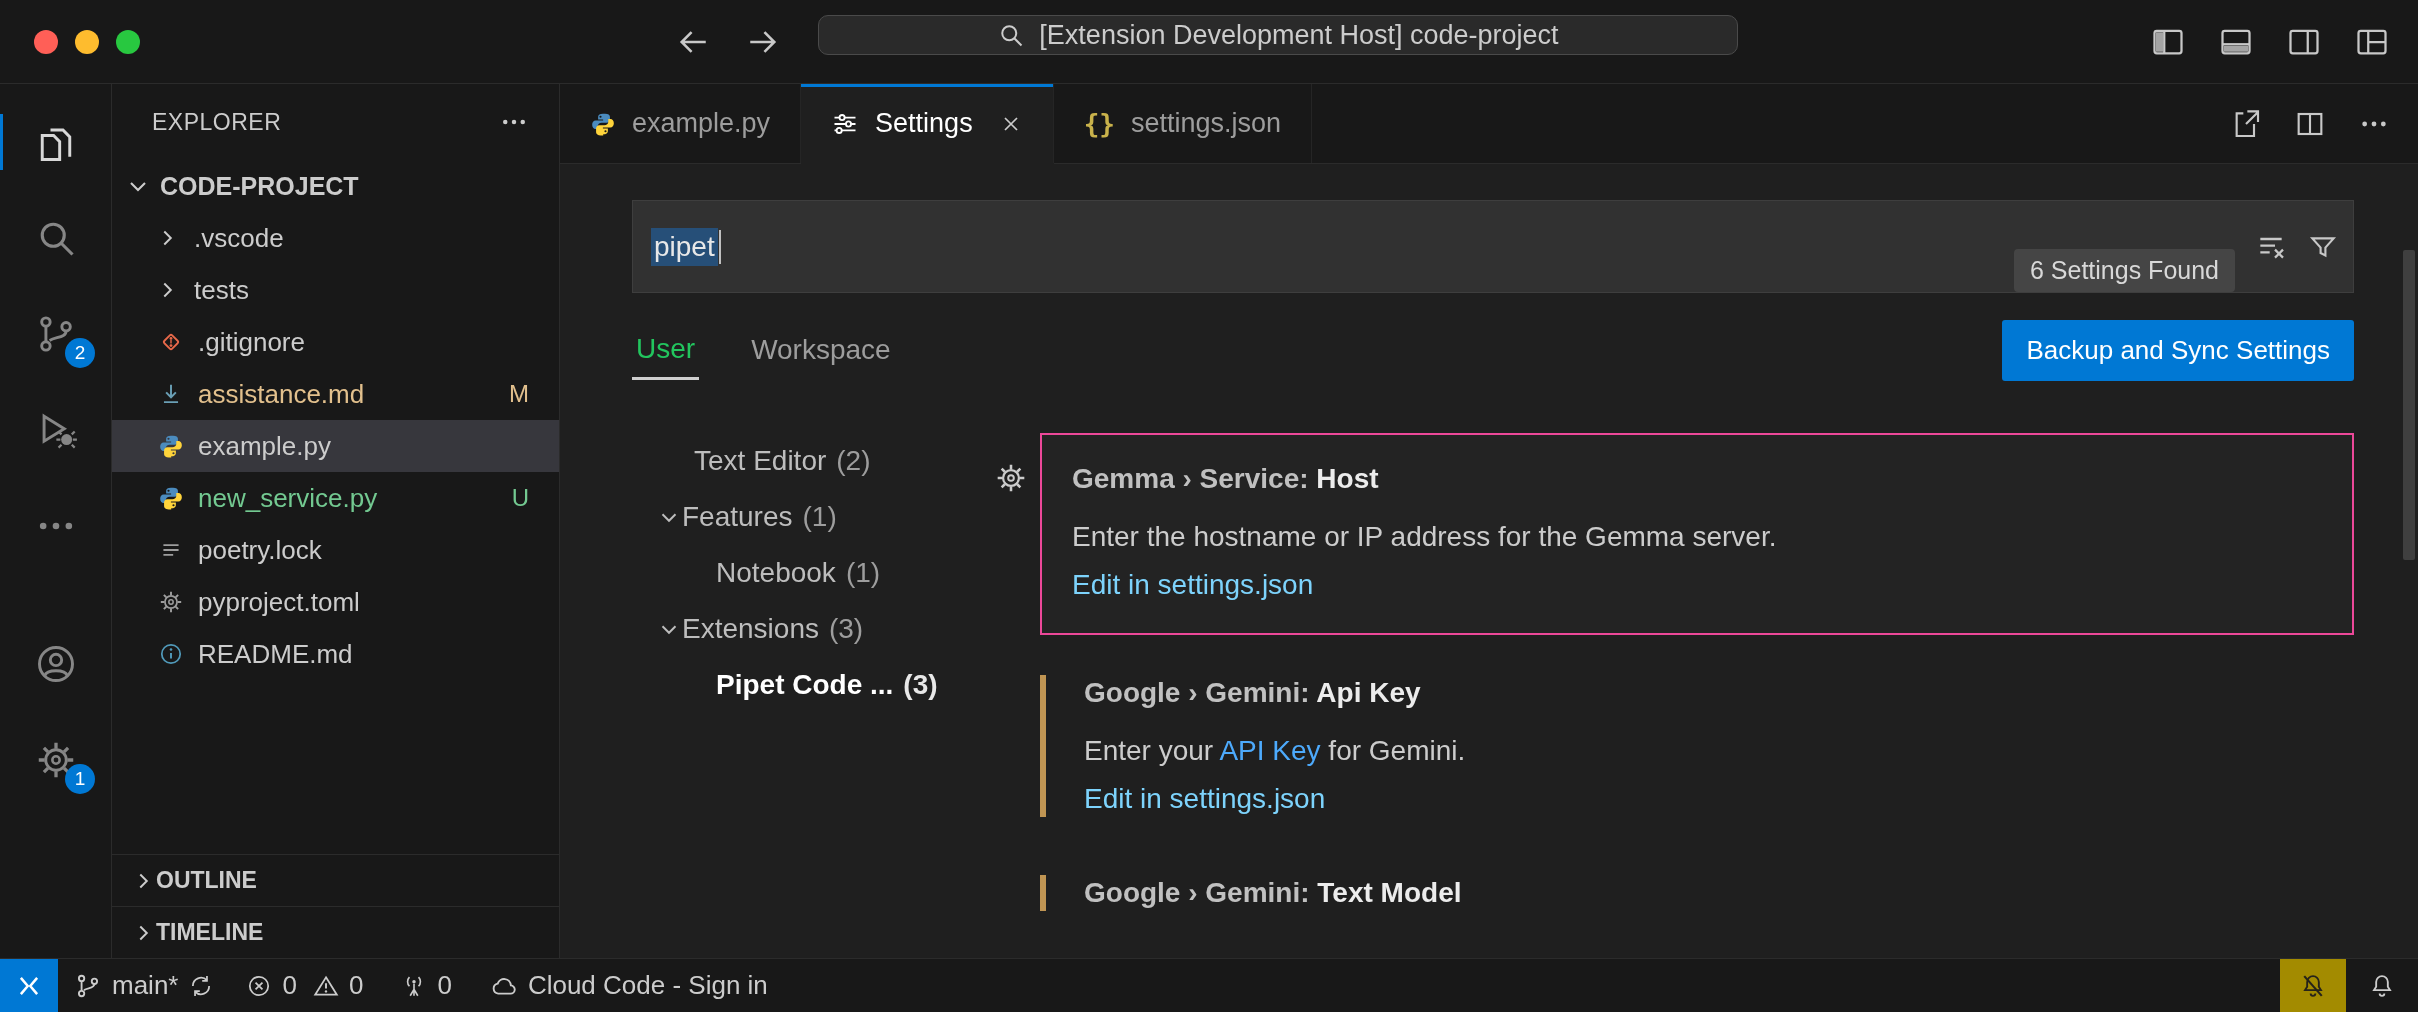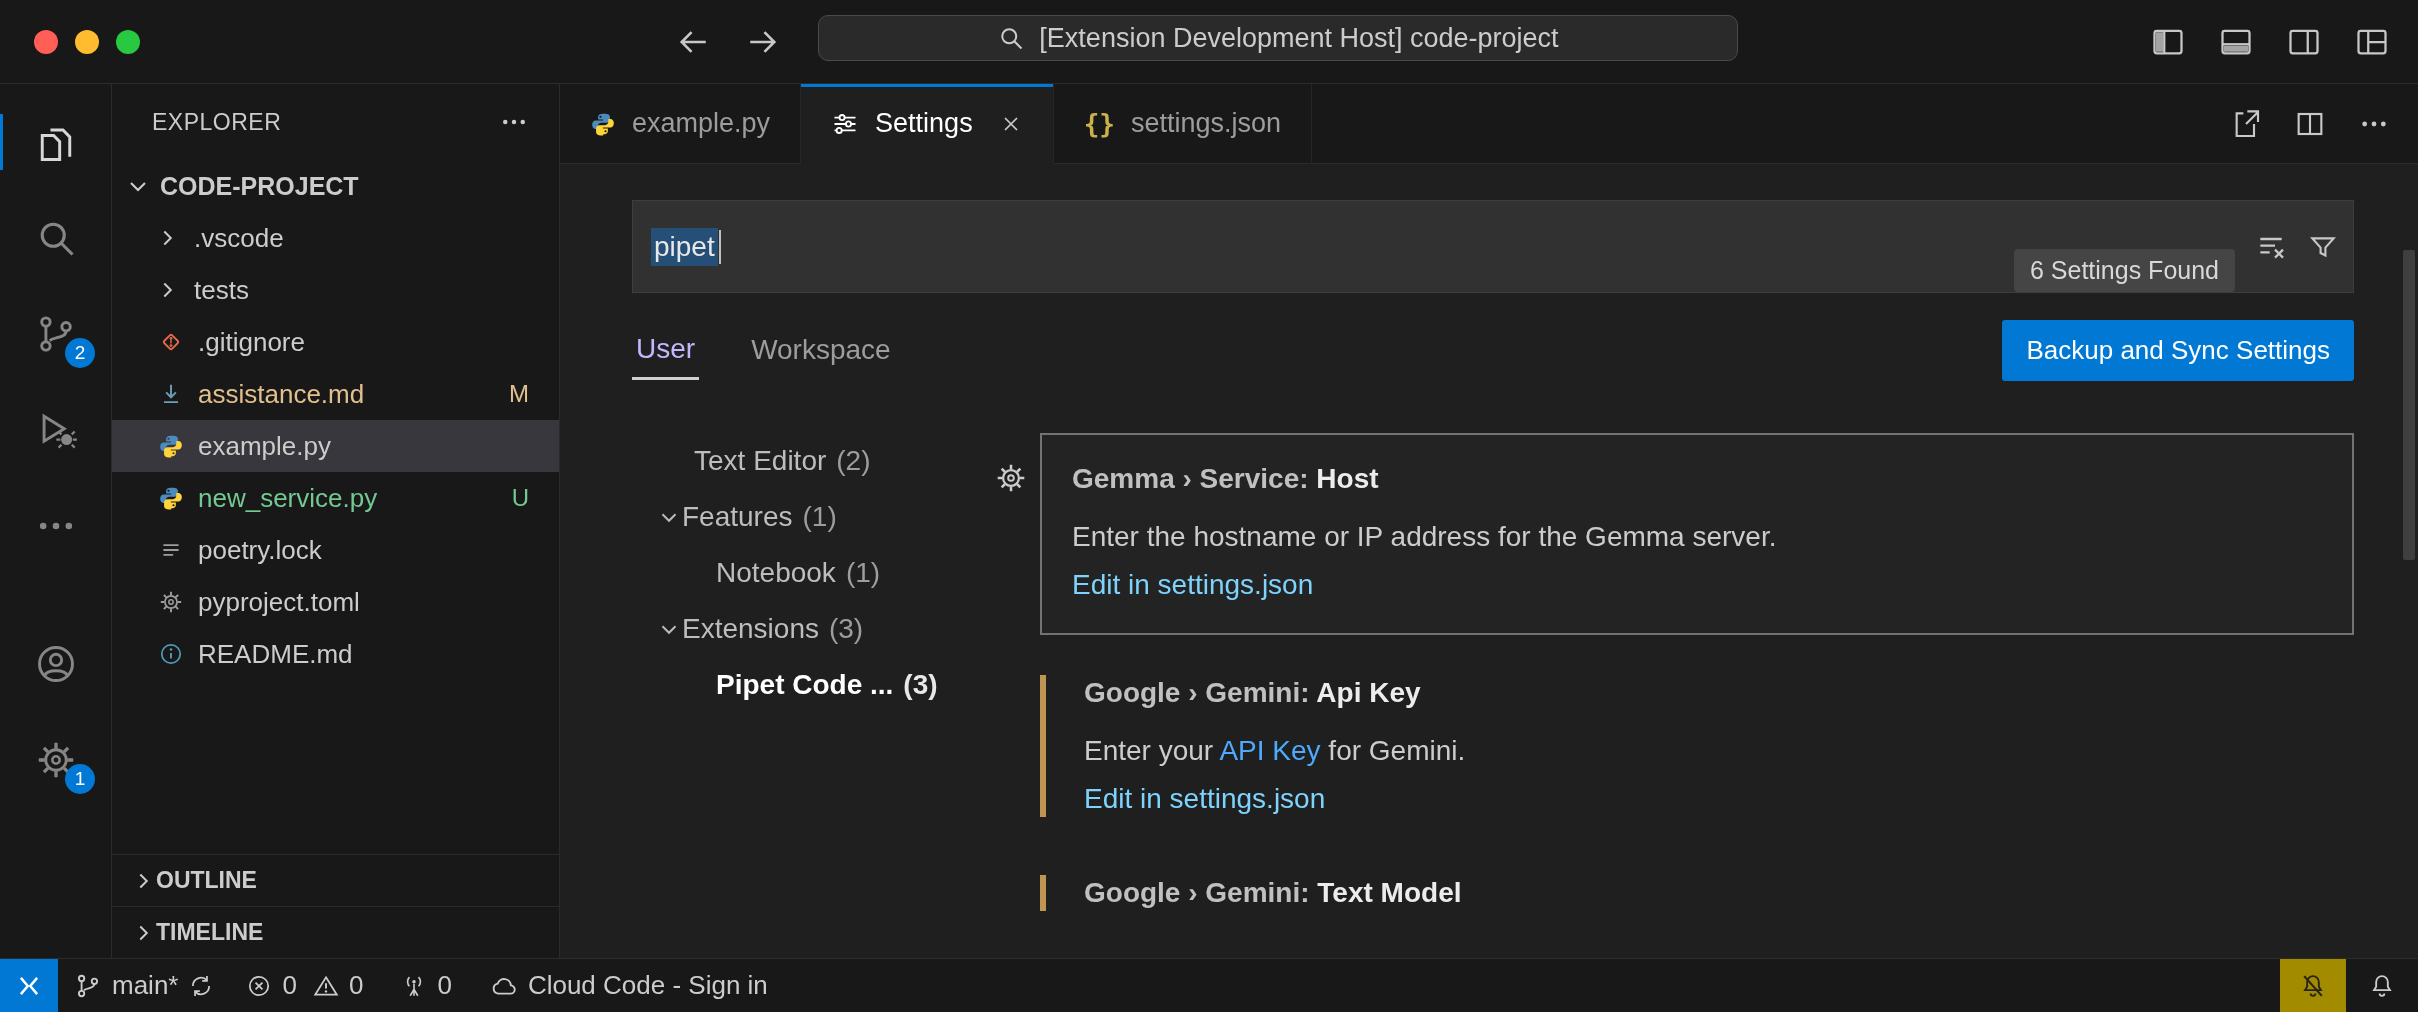--- a/index.html
+++ b/index.html
@@ -7,21 +7,21 @@
     font-family:"Liberation Sans","DejaVu Sans",sans-serif; color:#cccccc; }
   #app { width:2418px; height:1012px; display:flex; flex-direction:column; }
   svg.ic { display:block; }
 
   
   .titlebar { flex:0 0 84px; background:#181818; border-bottom:1px solid #2b2b2b; position:relative; }
   .traffic { position:absolute; left:34px; top:0; height:84px; display:flex; align-items:center; gap:17px; }
   .light { width:24px; height:24px; border-radius:50%; }
   .l-close{ background:#ff5f57; } .l-min{ background:#febc2e; } .l-zoom{ background:#28c840; }
   .navs { position:absolute; left:676px; top:0; height:84px; display:flex; align-items:center; gap:36px; color:#c8c8c8; }
-  .cmd { position:absolute; left:818px; top:15px; width:920px; height:46px; background:#2a2a2a;
+  .cmd { position:absolute; left:818px; top:15px; width:920px; height:40px; background:#2a2a2a;
     border:1px solid #4a4a4a; border-radius:10px; display:flex; align-items:center; justify-content:center;
     gap:14px; font-size:27px; color:#cccccc; }
   .layouts { position:absolute; right:28px; top:0; height:84px; display:flex; align-items:center; gap:32px; color:#c8c8c8; }
 
   
   .main { flex:1 1 auto; display:flex; min-height:0; }
 
   
   .activitybar { flex:0 0 112px; background:#181818; border-right:1px solid #2b2b2b;
     display:flex; flex-direction:column; padding-top:10px; }
@@ -60,32 +60,32 @@
   
   .settings { flex:1 1 auto; min-height:0; padding:36px 64px 0 72px; display:flex; flex-direction:column; overflow:hidden; }
   .search-box { flex:0 0 58px; background:#313131; border:1px solid #3e3e3e; display:flex; align-items:center;
     padding:0 14px 0 18px; font-size:28px; }
   .search-text { color:#e8e8e8; background:#264f78; padding:3px 3px; }
   .cursor { width:2px; height:34px; background:#c0c0c0; margin-left:1px; }
   .search-right { margin-left:auto; display:flex; align-items:center; gap:20px; color:#c8c8c8; }
   .results-badge { background:#454545; color:#d8d8d8; font-size:25px; padding:7px 16px; border-radius:4px;margin-top:48px; }
   .scope-row { flex:0 0 66px; margin-top:24px; display:flex; align-items:center; }
   .scope-tab { font-size:28px; color:#9d9d9d; padding:12px 4px; margin-right:48px; }
-  .scope-tab.active { color:#c4b5fd; border-bottom:3px solid #cfcfcf; }
+  .scope-tab.active { color:#22c55e; border-bottom:3px solid #cfcfcf; }
   .backup-btn { margin-left:auto; background:#0078d4; color:#ffffff; font-size:26px; padding:15px 24px; border-radius:3px; }
   .settings-body { flex:1 1 auto; min-height:0; display:flex; margin-top:26px; overflow:hidden; }
   .toc { flex:0 0 380px; padding-top:24px; font-size:28px; color:#bdbdbd; }
   .toc-row { height:56px; display:flex; align-items:center; }
   .toc-row .cnt { color:#9d9d9d; margin-left:10px; }
   .toc-pad1 { padding-left:62px; } .toc-pad2 { padding-left:84px; } .toc-chev { padding-left:24px; }
   .toc-row.selected { color:#ffffff; font-weight:700; }
   .toc-row.selected .cnt { color:#e8e8e8; }
   .slist { flex:1 1 auto; margin-left:28px; position:relative; padding-top:24px; }
   .gear-left { position:absolute; left:-46px; top:52px; color:#cccccc; }
-  .setting-card { border:2px solid #737373; background:rgba(255,255,255,0.02); padding:28px 30px 32px; }
+  .setting-card { border:2px solid #ec4899; background:rgba(255,255,255,0.02); padding:28px 30px 32px; }
   .setting { position:relative; margin-top:36px; padding:6px 30px 6px 44px; }
   .setting.gap-lg { margin-top:50px; }
   .setting.modified::before { content:""; position:absolute; left:0; top:4px; bottom:4px; width:6px; background:#c09553; }
   .s-title { font-size:28px; font-weight:700; }
   .s-cat { color:#c0c0c0; } .s-name { color:#ececec; }
   .s-desc { margin-top:26px; font-size:28px; color:#cccccc; }
   .s-link { margin-top:16px; font-size:28px; color:#7dd3fc; display:inline-block; cursor:pointer; }
   .inline-link { color:#4daafc; }
   .scrollbar { position:absolute; right:3px; top:166px; width:12px; height:310px; background:#5a5a5a; opacity:.55; border-radius:2px; }
 

